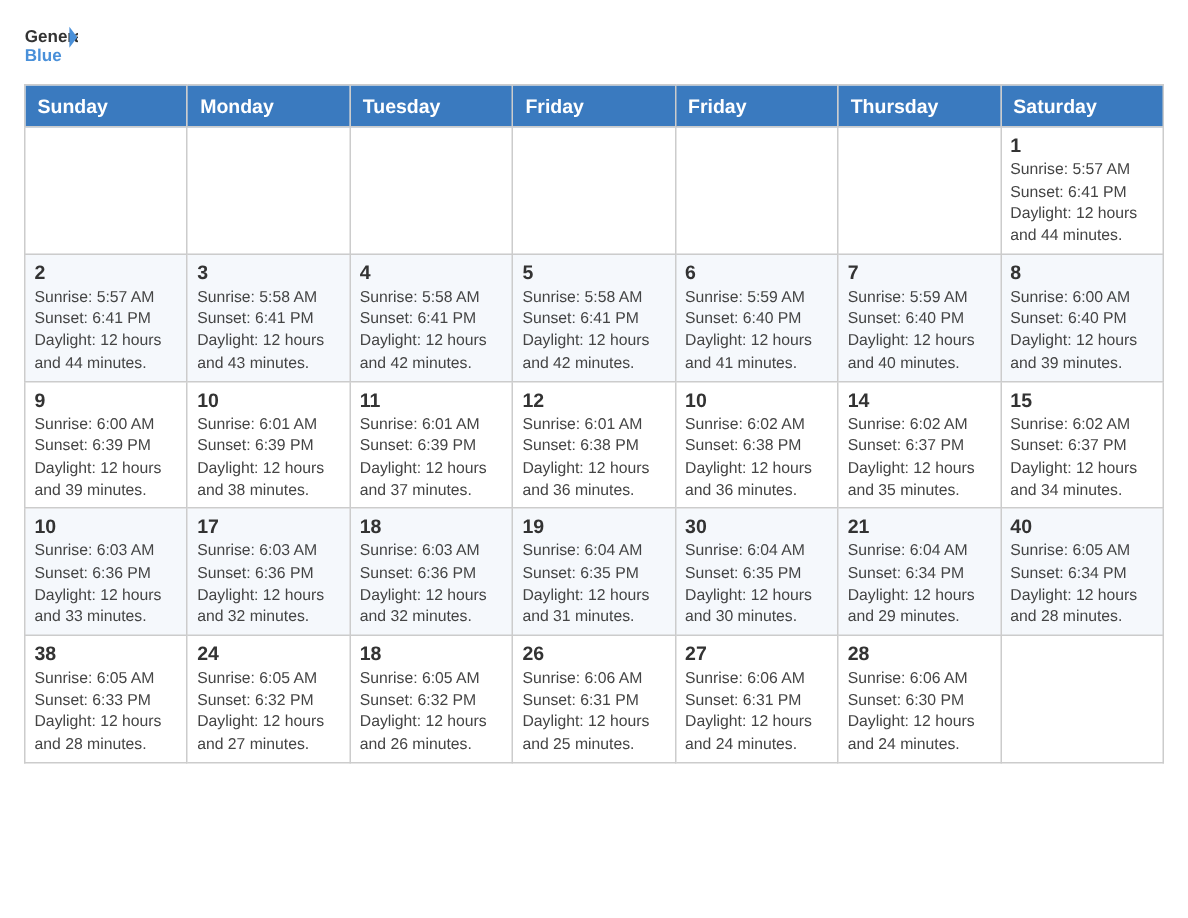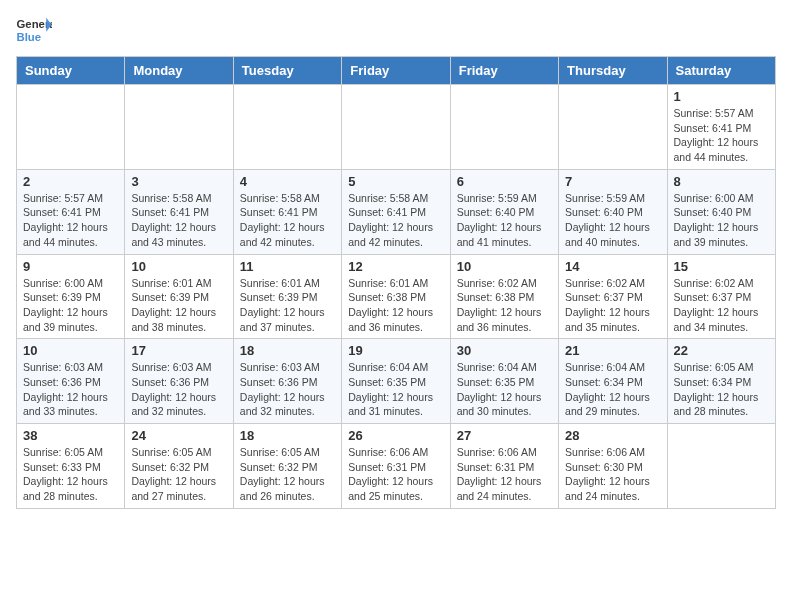--- a/index.html
+++ b/index.html
@@ -183,21 +183,21 @@
         </td>
         <td>
           <span class="day-number">30</span>
           <div class="day-info">Sunrise: 6:04 AM<br>Sunset: 6:35 PM<br>Daylight: 12 hours and 30 minutes.</div>
         </td>
         <td>
           <span class="day-number">21</span>
           <div class="day-info">Sunrise: 6:04 AM<br>Sunset: 6:34 PM<br>Daylight: 12 hours and 29 minutes.</div>
         </td>
         <td>
-          <span class="day-number">22</span>
+          <span class="day-number">40</span>
           <div class="day-info">Sunrise: 6:05 AM<br>Sunset: 6:34 PM<br>Daylight: 12 hours and 28 minutes.</div>
         </td>
       </tr>
       <tr>
         <td>
           <span class="day-number">38</span>
           <div class="day-info">Sunrise: 6:05 AM<br>Sunset: 6:33 PM<br>Daylight: 12 hours and 28 minutes.</div>
         </td>
         <td>
           <span class="day-number">24</span>

